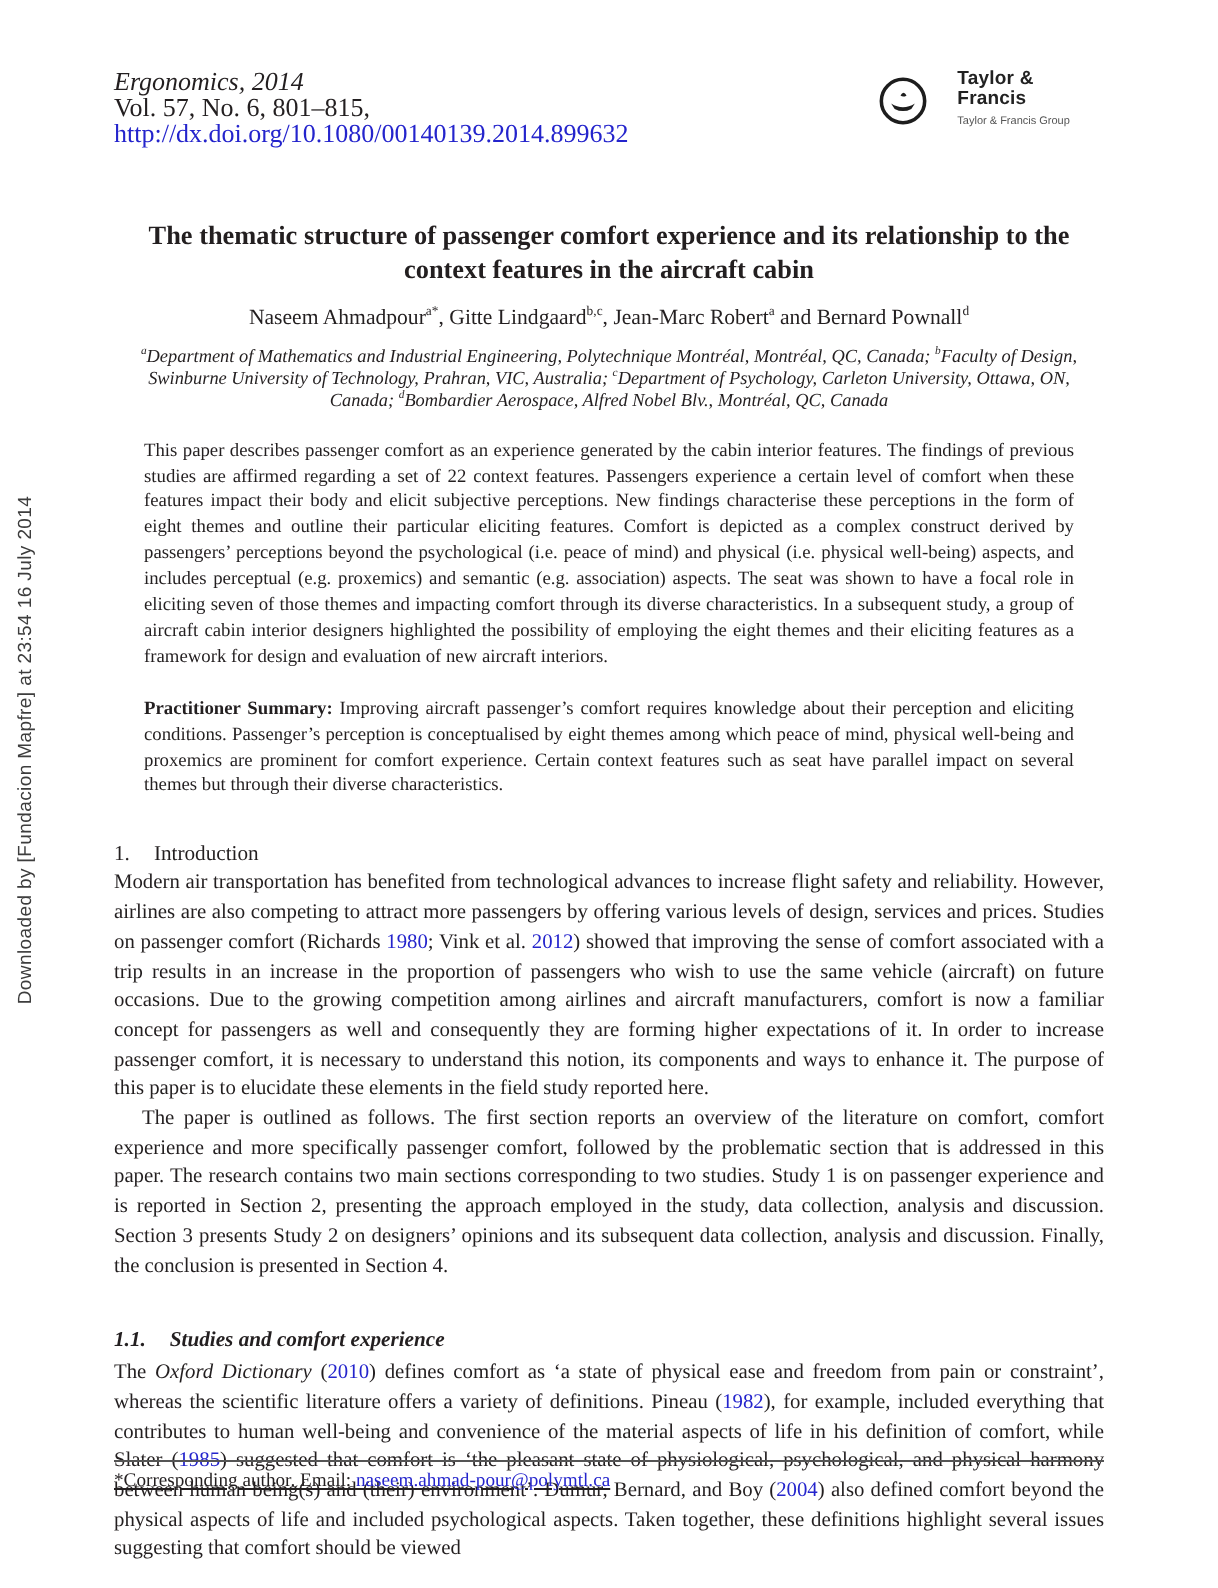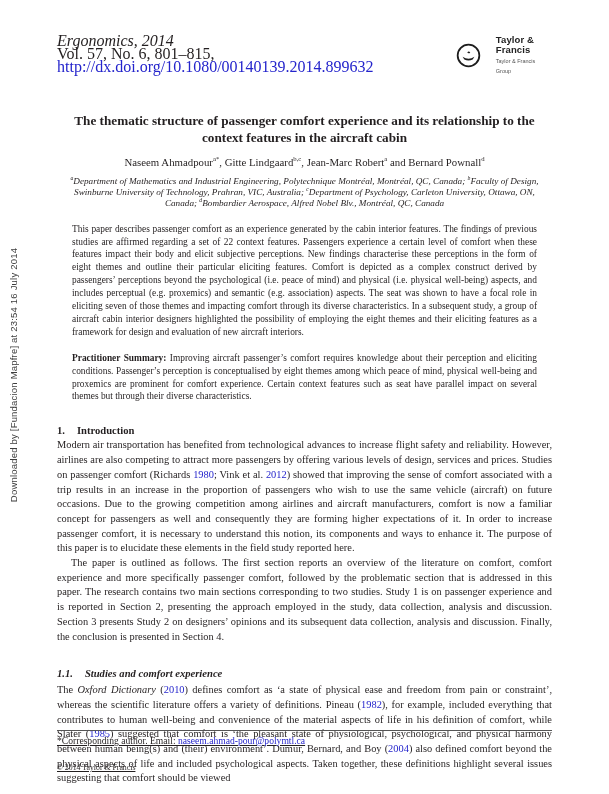--- a/index.html
+++ b/index.html
@@ -18,21 +18,21 @@
   .watermark{
     position:absolute;top:375px;left:13px;
     transform:translate(-50%,-50%) rotate(-90deg);
     white-space:nowrap;
     font-family:"Liberation Sans", sans-serif;
     font-size:9.5px;color:#3d3d3d;letter-spacing:.2px;
   }
 
   
   .header{display:flex;justify-content:space-between;align-items:flex-start;margin-top:34px;}
-  .jinfo{font-size:16px;line-height:13px;}
+  .jinfo{font-size:13px;line-height:13px;}
   .jname{font-style:italic;}
   a,.ref-link,.link{color:#2424cc;text-decoration:none;cursor:pointer;}
   .logo{display:flex;align-items:center;gap:15px;margin-top:1px;}
   .logo-circle{width:25px;height:25px;flex:0 0 auto;}
   .logo-text{font-family:"Liberation Sans", sans-serif;line-height:10px;}
   .logo-title{font-size:9.5px;color:#222;font-weight:bold;letter-spacing:.1px;}
   .logo-sub{font-size:5.5px;color:#555;margin-top:1px;}
 
   
   .title{margin-top:36px;text-align:center;font-weight:bold;font-size:13.2px;line-height:17px;}
@@ -40,21 +40,21 @@
   sup{font-size:.62em;vertical-align:super;line-height:0;}
   .affils{margin-top:8px;text-align:center;font-style:italic;font-size:9.2px;line-height:11.2px;}
   .received{margin-top:9px;text-align:center;font-style:italic;font-size:9.8px;}
 
   
   .abstract{margin:13px 15px 0 15px;font-size:9.4px;line-height:12.9px;text-align:justify;}
   .abstract p{margin:0 0 13px 0;}
   .abstract .lbl{font-weight:bold;}
 
   
-  .sec-h{margin:22px 0 2px 0;font-size:10.6px;font-weight:bold;}
+  .sec-h{margin:22px 0 2px 0;font-size:10.6px;font-weight:normal;}
   .sec-h .num{margin-right:12px;}
   .sub-h{margin:24px 0 4px 0;font-size:10.6px;font-weight:bold;font-style:italic;}
   .sub-h .num{margin-right:12px;font-style:italic;}
   .body-p{margin:0;font-size:10.4px;line-height:14.7px;text-align:justify;}
   .body-p.indent{text-indent:14px;}
   .it{font-style:italic;}
 
   
   .footer{position:absolute;left:57px;width:495px;top:730px;text-decoration:underline;}
   .foot-rule{border:0;border-top:1px solid #555;margin:0 0 4px 0;}
@@ -109,14 +109,13 @@
   <p class="body-p indent">The paper is outlined as follows. The first section reports an overview of the literature on comfort, comfort experience and more specifically passenger comfort, followed by the problematic section that is addressed in this paper. The research contains two main sections corresponding to two studies. Study 1 is on passenger experience and is reported in Section 2, presenting the approach employed in the study, data collection, analysis and discussion. Section 3 presents Study 2 on designers’ opinions and its subsequent data collection, analysis and discussion. Finally, the conclusion is presented in Section 4.</p>
 
   <h3 class="sub-h"><span class="num">1.1.</span><span>Studies and comfort experience</span></h3>
   <p class="body-p"><span>The </span><span class="it">Oxford Dictionary</span><span> (</span><span class="ref-link">2010</span><span>) defines comfort as ‘a state of physical ease and freedom from pain or constraint’, whereas the scientific literature offers a variety of definitions. Pineau (</span><span class="ref-link">1982</span><span>), for example, included everything that contributes to human well-being and convenience of the material aspects of life in his definition of comfort, while Slater (</span><span class="ref-link">1985</span><span>) suggested that comfort is ‘the pleasant state of physiological, psychological, and physical harmony between human being(s) and (their) environment’. Dumur, Bernard, and Boy (</span><span class="ref-link">2004</span><span>) also defined comfort beyond the physical aspects of life and included psychological aspects. Taken together, these definitions highlight several issues suggesting that comfort should be viewed</span></p>
 
 </div>
 
 <div class="footer">
   <hr class="foot-rule">
   <div class="foot-note"><span>*Corresponding author. Email: </span><span class="link">naseem.ahmad-pour@polymtl.ca</span></div>
-  <div class="copyright">© 2014 Taylor &amp; Francis</div>
 </div>
 
 </body></html>

